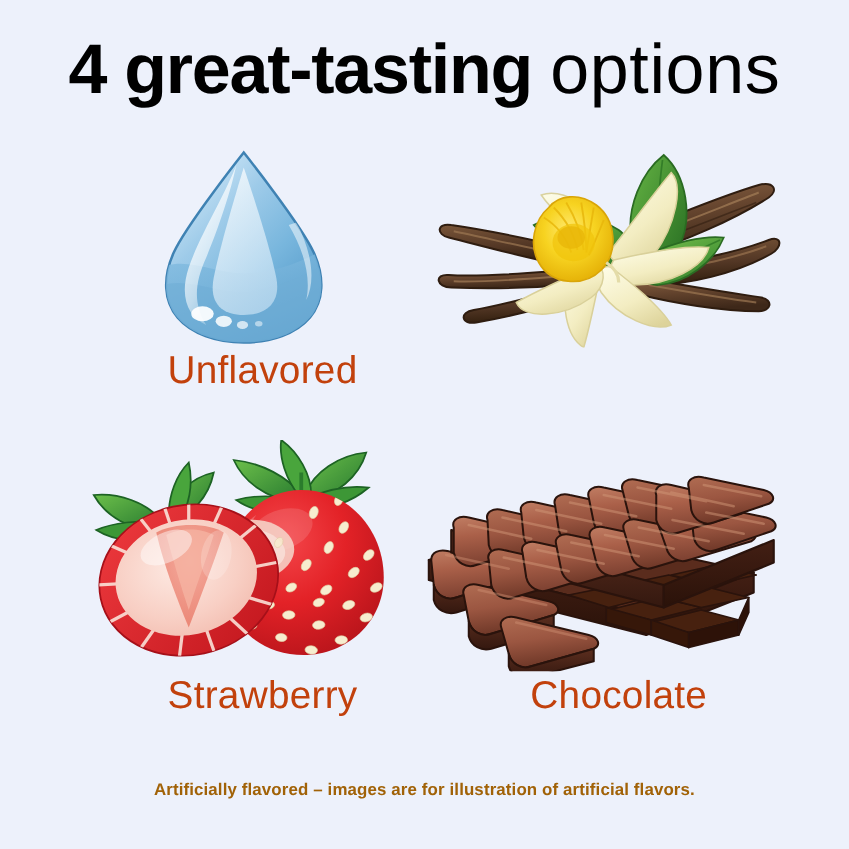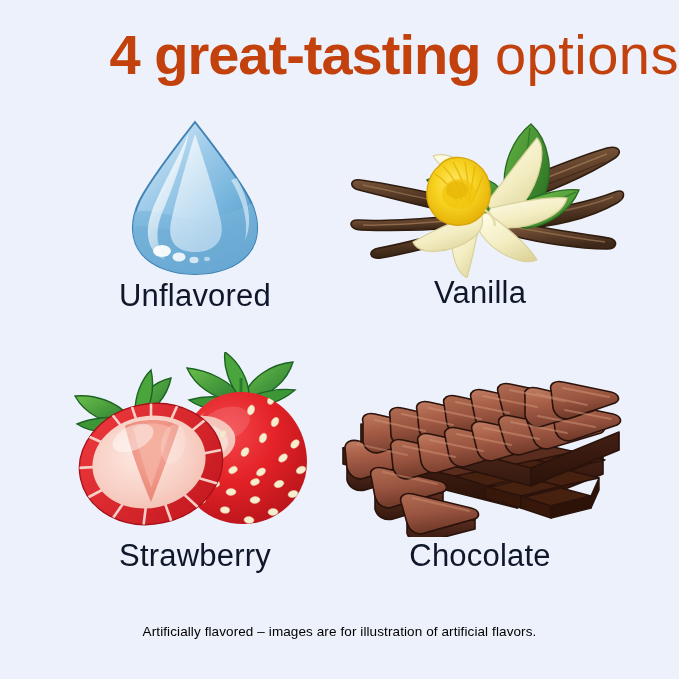--- a/index.html
+++ b/index.html
@@ -8,37 +8,37 @@
     background:#edf1fb;
     font-family:"Liberation Sans", sans-serif;
     overflow:hidden;
     position:relative;
   }
   .stage{position:relative;width:679px;height:679px;}
 
   
   .title{
     position:absolute;top:22px;left:0;width:679px;
-    text-align:right;
-    color:#c2410c;
+    text-align:center;
+    color:#000000;
     font-size:56px;
     line-height:66px;
     letter-spacing:-1px;
     white-space:nowrap;
   }
   .title .bold{font-weight:bold;}
   .title .light{font-weight:300;letter-spacing:0.5px;}
 
   
   .opt{position:absolute;}
   .art{position:relative;}
   .caption{
-    position:absolute;left:0;width:100%;
+    position:absolute;left:15px;width:100%;
     text-align:center;
-    color:#0f172a;
+    color:#c2410c;
     font-size:31px;
     font-weight:300;
     letter-spacing:0.2px;
     white-space:nowrap;
   }
 
   
   #cell-unflavored{left:55px;top:118px;width:280px;height:210px;}
   #cell-vanilla   {left:335px;top:118px;width:290px;height:210px;}
   #cell-strawberry{left:55px;top:352px;width:280px;height:240px;}
@@ -46,23 +46,23 @@
 
   #cell-unflavored .caption{top:160px;}
   #cell-vanilla    .caption{top:157px;}
   #cell-strawberry .caption{top:186px;}
   #cell-chocolate  .caption{top:186px;}
 
   
   .footer{
     position:absolute;left:0;top:624px;width:679px;
     text-align:center;
-    color:#000000;
+    color:#a16207;
     font-size:13.5px;
-    font-weight:400;
+    font-weight:700;
     letter-spacing:0.1px;
     white-space:nowrap;
   }
 
   svg{display:block;}
 </style>
 </head>
 <body style="background: rgb(237, 241, 251);">
 
 <div class="stage">
@@ -232,21 +232,20 @@
           <path d="M130 44 C132 56 134 70 134 82"></path>
           <path d="M140 48 C138 60 136 72 134 84"></path>
           <path d="M148 58 C144 68 140 78 136 86"></path>
         </g>
         <ellipse cx="124" cy="76" rx="17" ry="15" fill="#f0c40c" opacity="0.75"></ellipse>
         <ellipse cx="122" cy="72" rx="11" ry="9" fill="#e9b609" opacity="0.8"></ellipse>
 
         <path d="M150 92 C156 96 160 102 160 108" stroke="#e4dca8" stroke-width="2.5" fill="none"></path>
       </svg>
     </div>
-    <div class="caption">Vanilla</div>
   </div>
 
   <div class="opt" id="cell-chocolate">
     <div class="art">
       <svg width="290" height="185" viewBox="0 0 290 185">
         <defs>
           <linearGradient id="chTop" x1="0" y1="0" x2="0.2" y2="1">
             <stop offset="0%" stop-color="#c07d63"></stop>
             <stop offset="40%" stop-color="#aa6049"></stop>
             <stop offset="100%" stop-color="#7d4131"></stop>

